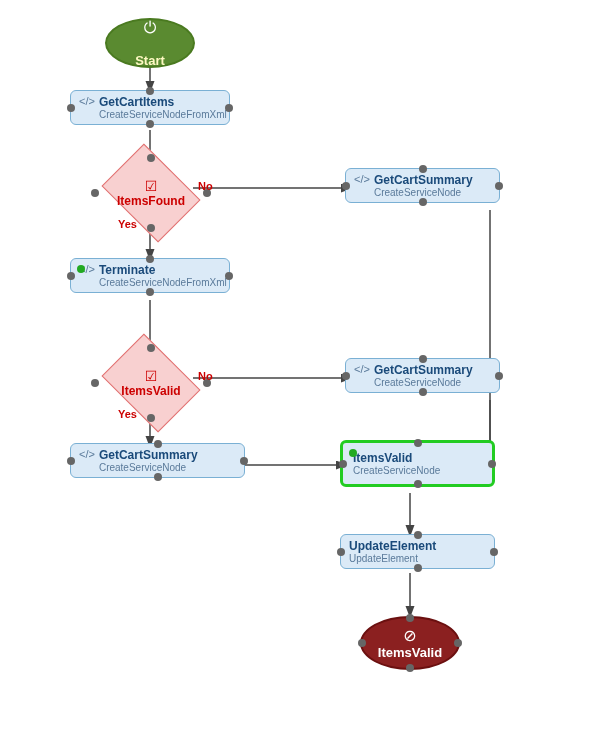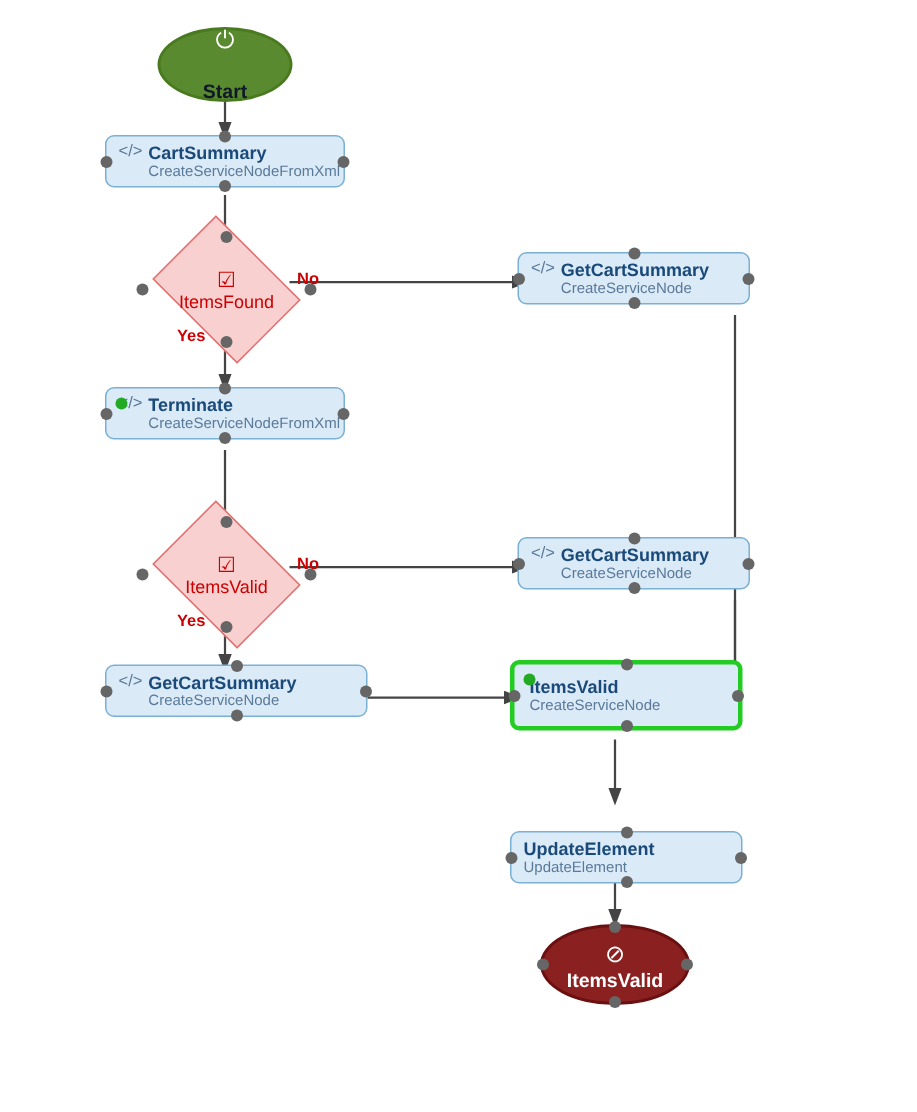--- a/index.html
+++ b/index.html
@@ -86,41 +86,41 @@
       text-align: center;
       pointer-events: none;
     }
     .diamond-label .check-icon {
       font-size: 14px;
       color: #c00;
       display: block;
     }
     .diamond-label .label-text {
       font-size: 12px;
-      font-weight: normal;
+      font-weight: bold;
       color: #c00;
       display: block;
     }
     
     .start-node {
       background: #5a8a30;
       border: 2px solid #4a7a20;
       color: white;
       width: 90px;
       height: 50px;
     }
     .start-node .power-icon {
       font-size: 16px;
       color: white;
       display: block;
     }
     .start-node .label {
       font-size: 13px;
       font-weight: bold;
-      color: #0f172a;
+      color: #fef9c3;
       margin-top: 16px;
     }
     
     .terminate-node {
       background: #8b2020;
       border: 2px solid #6b1010;
       color: white;
       width: 100px;
       height: 54px;
     }
@@ -198,21 +198,21 @@
 
   <div class="node ellipse-node start-node" style="left:105px; top:18px;">
     <span class="power-icon">⏻</span>
     <span class="label">Start</span>
   </div>
 
   <div class="node rect-node" style="left:70px; top:90px; width:160px;">
     <div class="rect-node-inner">
       <span class="xml-icon">&lt;/&gt;</span>
       <div>
-        <div class="node-title">CartSummary</div>
+        <div class="node-title">GetCartItems</div>
         <div class="node-sub">CreateServiceNodeFromXml</div>
       </div>
     </div>
     <div class="dot" style="right:-4px; top:50%; transform:translateY(-50%);"></div>
     <div class="dot" style="left:-4px; top:50%; transform:translateY(-50%);"></div>
     <div class="dot" style="bottom:-4px; left:50%; transform:translateX(-50%);"></div>
     <div class="dot" style="top:-4px; left:50%; transform:translateX(-50%);"></div>
   </div>
 
   <div class="diamond-wrapper" style="left:95px; top:158px; width:112px; height:70px;">
@@ -311,21 +311,21 @@
         <div class="node-sub">CreateServiceNode</div>
       </div>
     </div>
     <div class="dot" style="right:-4px; top:50%; transform:translateY(-50%);"></div>
     <div class="dot" style="left:-4px; top:50%; transform:translateY(-50%);"></div>
     <div class="dot" style="bottom:-4px; left:50%; transform:translateX(-50%);"></div>
     <div class="dot" style="top:-4px; left:50%; transform:translateX(-50%);"></div>
     <div class="dot green-dot" style="left:6px; top:6px;"></div>
   </div>
 
-  <div class="node rect-node" style="left:340px; top:554px; width:155px;">
+  <div class="node rect-node" style="left:340px; top:534px; width:155px;">
     <div class="rect-node-inner">
       <div>
         <div class="node-title">UpdateElement</div>
         <div class="node-sub">UpdateElement</div>
       </div>
     </div>
     <div class="dot" style="right:-4px; top:50%; transform:translateY(-50%);"></div>
     <div class="dot" style="left:-4px; top:50%; transform:translateY(-50%);"></div>
     <div class="dot" style="bottom:-4px; left:50%; transform:translateX(-50%);"></div>
     <div class="dot" style="top:-4px; left:50%; transform:translateX(-50%);"></div>

